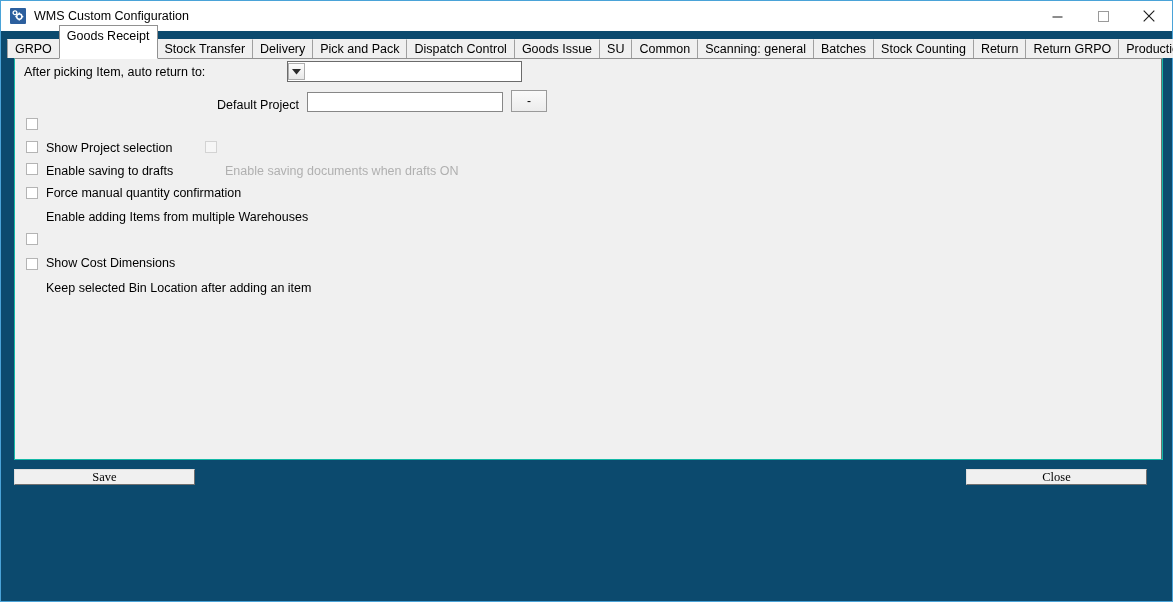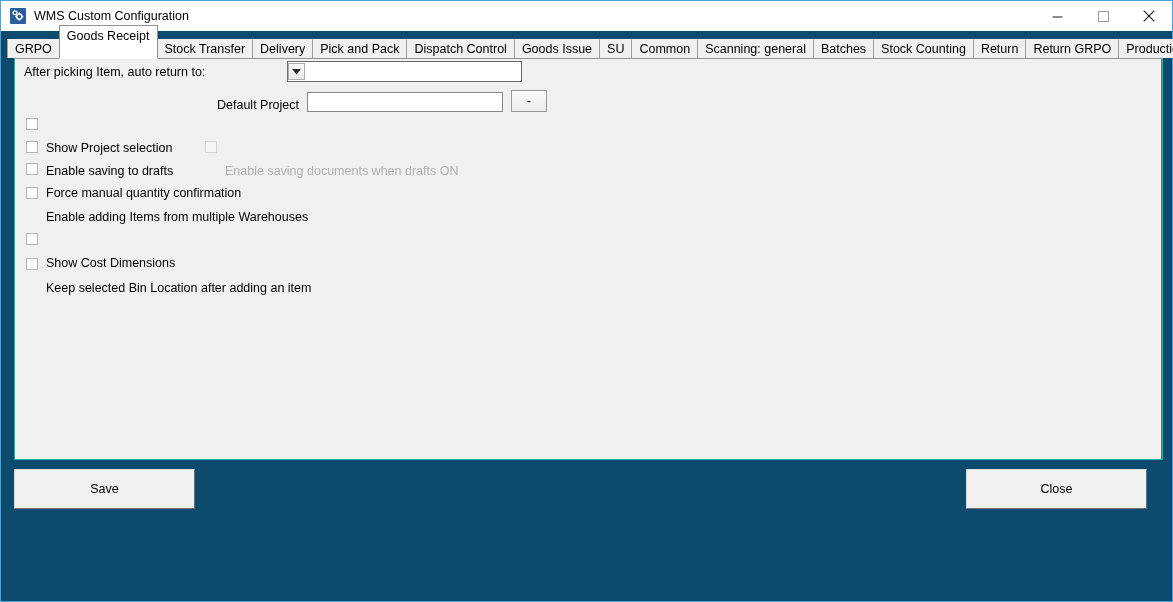--- a/index.html
+++ b/index.html
@@ -230,27 +230,27 @@
     line-height: 20px;
   }
 
   
   .footer {
     flex: 1;
     position: relative;
   }
   .btn-wide {
     position: absolute;
-    height: 40px;
+    height: 16px;
     box-sizing: border-box;
     background: #f0f0f0;
     border: 1px solid #dfdfdf;
     border-right-color: #707070;
     border-bottom-color: #707070;
-    font-family: Liberation Sans, sans-serif;
+    font-family: Liberation Serif, serif;
     font-size: 12.5px;
     color: #000;
     cursor: default;
     padding: 0;
   }
   .btn-save { left: 13px;  top: 9px; width: 181px; }
   .btn-close { left: 965px; top: 9px; width: 181px; }
 
   
   .panel-edge {

